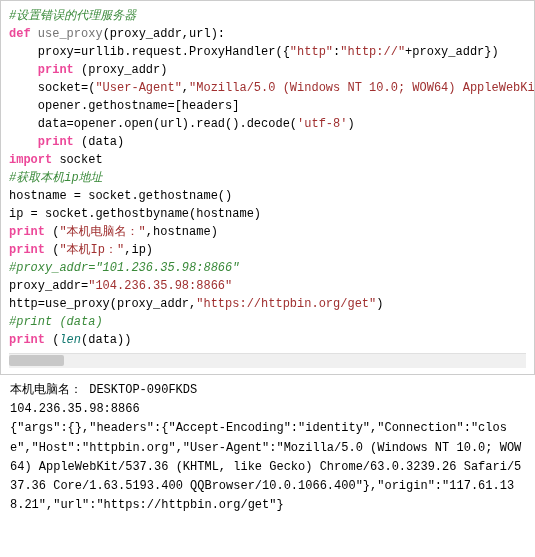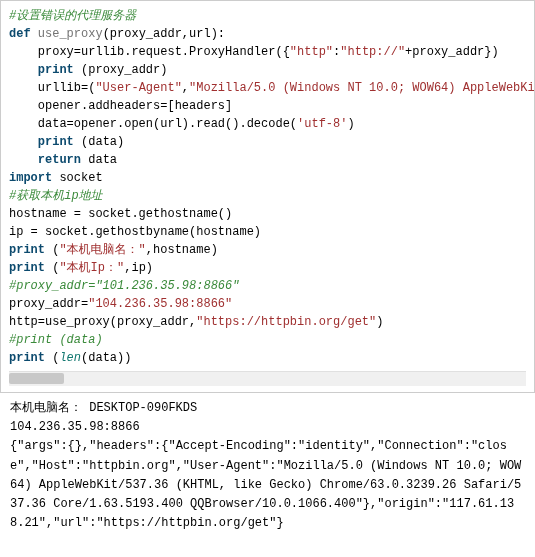--- a/index.html
+++ b/index.html
@@ -13,21 +13,21 @@
   }
   .code-box {
     border: 1px solid #ccc;
     padding: 6px 8px;
     overflow-x: hidden;
     white-space: nowrap;
     position: relative;
   }
   .line { line-height: 1.5; white-space: pre; }
   .c-comment { color: #3a8a3a; font-style: italic; }
-  .c-kw { color: #0c4a6e; font-weight: bold; }
+  .c-kw { color: #ec4899; font-weight: bold; }
   .c-func { color: #737373; }
   .c-str { color: #a03030; }
   .c-builtin { color: #0f766e; font-style: italic; }
   .output-box {
     padding: 6px 10px;
     font-family: "SimSun","Courier New",monospace;
     font-size: 12px;
     line-height: 1.6;
     word-break: break-all;
     white-space: normal;
@@ -50,25 +50,24 @@
   }
 </style>
 </head>
 <body>
 
 <div class="code-box">
   <div class="line"><span class="c-comment">#设置错误的代理服务器</span></div>
   <div class="line"><span class="c-kw">def </span><span class="c-func">use_proxy</span><span>(proxy_addr,url):</span></div>
   <div class="line"><span>    proxy=urllib.request.ProxyHandler({</span><span class="c-str">"http"</span><span>:</span><span class="c-str">"http://"</span><span>+proxy_addr})</span></div>
   <div class="line">    <span class="c-kw">print</span><span> (proxy_addr)</span></div>
-  <div class="line"><span>    urllib=(</span><span class="c-str">"User-Agent"</span><span>,</span><span class="c-str">"Mozilla/5.0 (Windows NT 10.0; WOW64) AppleWebKit/53</span></div>
-  <div class="line"><span>    opener.addheaders=[headers]</span></div>
+  <div class="line"><span>    socket=(</span><span class="c-str">"User-Agent"</span><span>,</span><span class="c-str">"Mozilla/5.0 (Windows NT 10.0; WOW64) AppleWebKit/53</span></div>
+  <div class="line"><span>    opener.gethostname=[headers]</span></div>
   <div class="line"><span>    data=opener.open(url).read().decode(</span><span class="c-str">'utf-8'</span><span>)</span></div>
   <div class="line">    <span class="c-kw">print</span><span> (data)</span></div>
-  <div class="line">    <span class="c-kw">return</span><span> data</span></div>
   <div class="line"><span class="c-kw">import</span><span> socket</span></div>
   <div class="line"><span class="c-comment">#获取本机ip地址</span></div>
   <div class="line"><span>hostname = socket.gethostname()</span></div>
   <div class="line"><span>ip = socket.gethostbyname(hostname)</span></div>
   <div class="line"><span class="c-kw">print</span><span> (</span><span class="c-str">"本机电脑名："</span><span>,hostname)</span></div>
   <div class="line"><span class="c-kw">print</span><span> (</span><span class="c-str">"本机Ip："</span><span>,ip)</span></div>
   <div class="line"><span class="c-comment">#proxy_addr="101.236.35.98:8866"</span></div>
   <div class="line"><span>proxy_addr=</span><span class="c-str">"104.236.35.98:8866"</span></div>
   <div class="line"><span>http=use_proxy(proxy_addr,</span><span class="c-str">"https://httpbin.org/get"</span><span>)</span></div>
   <div class="line"><span class="c-comment">#print (data)</span></div>

